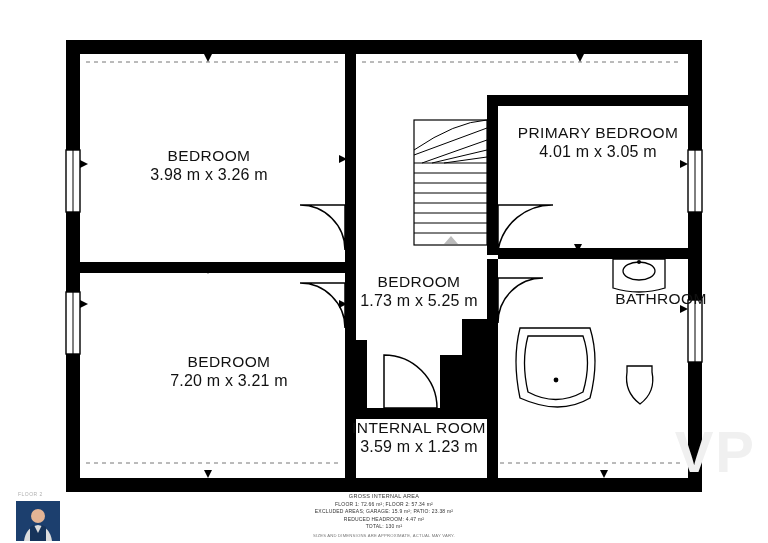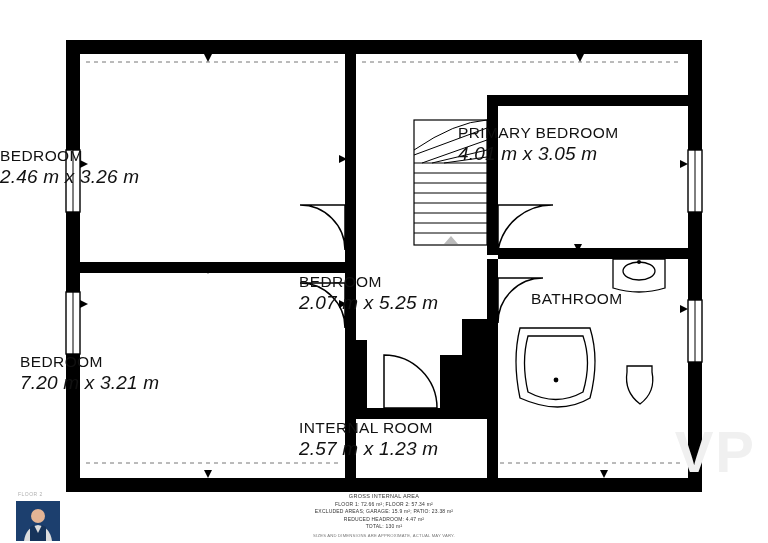--- a/index.html
+++ b/index.html
@@ -15,35 +15,34 @@
     overflow: hidden;
   }
   #floorplan {
     position: absolute;
     left: 0; top: 0;
     width: 768px;
     height: 543px;
   }
   .room-label {
     position: absolute;
-    text-align: left;
+    text-align: center;
     color: #111111;
     line-height: 1.25;
     white-space: nowrap;
   }
   .room-label .name {
     display: block;
     font-size: 15.5px;
     letter-spacing: 0.4px;
   }
   .room-label .dims {
     display: block;
-    font-size: 19px;
+    font-size: 16px;
     letter-spacing: 0.2px;
-    font-style: italic;
   }
   .watermark {
     position: absolute;
     right: 12px;
     bottom: 58px;
     font-size: 58px;
     font-weight: bold;
     color: #f0f0f0;
     letter-spacing: 2px;
     pointer-events: none;
@@ -213,40 +212,40 @@
     <polygon points="80,300 88,304 80,308"></polygon>
     <polygon points="680,305 688,309 680,313"></polygon>
     <polygon points="204,470 212,470 208,478"></polygon>
     <polygon points="600,470 608,470 604,478"></polygon>
   </g>
 </svg>
 
 <div>
   <div class="room-label" style="left:0; top:146px; width:418px;">
     <span class="name">BEDROOM</span>
-    <span class="dims">2.46 m x 3.26 m</span>
+    <span class="dims">3.98 m x 3.26 m</span>
   </div>
   <div class="room-label" style="left:20px; top:352px; width:418px;">
     <span class="name">BEDROOM</span>
     <span class="dims">7.20 m x 3.21 m</span>
   </div>
   <div class="room-label" style="left:458px; top:123px; width:280px;">
     <span class="name">PRIMARY BEDROOM</span>
     <span class="dims">4.01 m x 3.05 m</span>
   </div>
   <div class="room-label" style="left:299px; top:272px; width:240px;">
     <span class="name">BEDROOM</span>
-    <span class="dims">2.07 m x 5.25 m</span>
+    <span class="dims">1.73 m x 5.25 m</span>
   </div>
   <div class="room-label" style="left:487px; top:289px; width:260px;margin-left:44px;">
     <span class="name">BATHROOM</span>
   </div>
   <div class="room-label" style="left:299px; top:418px; width:240px;">
     <span class="name">INTERNAL ROOM</span>
-    <span class="dims">2.57 m x 1.23 m</span>
+    <span class="dims">3.59 m x 1.23 m</span>
   </div>
 </div>
 
 <div class="watermark">VP</div>
 <div class="floor-tag">FLOOR 2</div>
 
 <div class="footer">
   <div class="f-title">GROSS INTERNAL AREA</div>
   <div class="f-line">FLOOR 1: 72.66 m²; FLOOR 2: 57.34 m²</div>
   <div class="f-line">EXCLUDED AREAS; GARAGE: 15.9 m²; PATIO: 23.38 m²</div>

